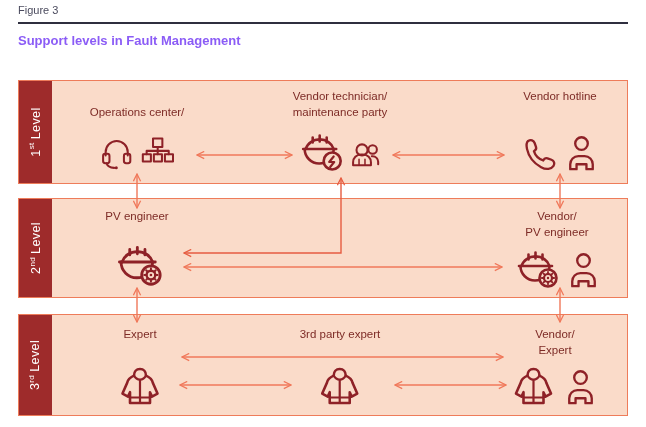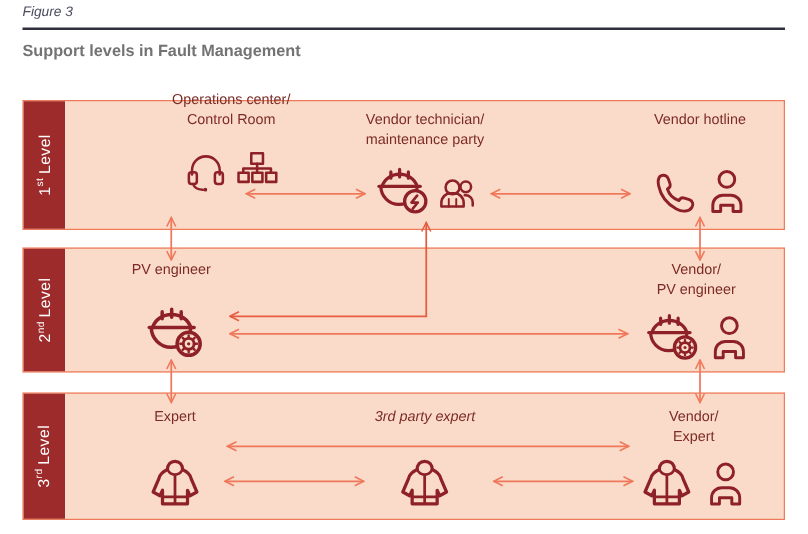--- a/index.html
+++ b/index.html
@@ -1,20 +1,20 @@
 <!DOCTYPE html>
 <html><head>
 <meta charset="utf-8">
 <style>
   html,body{margin:0;padding:0;background:#ffffff;}
   .canvas{position:relative;width:646px;height:427px;background:#ffffff;
           font-family:"Liberation Sans",sans-serif;overflow:hidden;}
-  .fig-label{position:absolute;left:18px;top:4px;font-size:11px;font-style:italic;color:#4b4b5e;}
+  .fig-label{position:absolute;left:18px;top:4px;font-size:11px;color:#4b4b5e;}
   .rule{position:absolute;left:18px;top:22px;width:610px;height:2px;background:#2f2f3f;}
-  .fig-title{position:absolute;left:18px;top:33px;font-size:13px;font-weight:bold;color:#737373;}
+  .fig-title{position:absolute;left:18px;top:33px;font-size:13px;font-weight:bold;color:#8b5cf6;}
 
   .band{position:absolute;left:18px;width:610px;background:#fadbc9;
         border:1.5px solid #ee7c5a;box-sizing:border-box;z-index:0;}
   .band1{top:80px;height:104px;}
   .band2{top:198px;height:100px;}
   .band3{top:314px;height:102px;}
   .band-tag{position:absolute;left:0;top:0;bottom:0;width:33px;background:#9e2b2b;
             display:flex;align-items:center;justify-content:center;}
   .vtext{transform:rotate(-90deg);white-space:nowrap;color:#ffffff;font-size:12.5px;letter-spacing:.4px;}
   .vtext sup{font-size:8px;line-height:0;}
@@ -126,24 +126,23 @@
     <line class="ar" x1="560" y1="174" x2="560" y2="208" marker-start="url(#m-main)" marker-end="url(#m-main)"></line>
     <path class="ar-dark" d="M341,178 L341,253 L184,253" marker-start="url(#m-dark)" marker-end="url(#m-dark)"></path>
     <line class="ar" x1="184" y1="267" x2="502" y2="267" marker-start="url(#m-main)" marker-end="url(#m-main)"></line>
     <line class="ar" x1="137" y1="288" x2="137" y2="322" marker-start="url(#m-main)" marker-end="url(#m-main)"></line>
     <line class="ar" x1="560" y1="288" x2="560" y2="322" marker-start="url(#m-main)" marker-end="url(#m-main)"></line>
     <line class="ar" x1="182" y1="357" x2="503" y2="357" marker-start="url(#m-main)" marker-end="url(#m-main)"></line>
     <line class="ar" x1="180" y1="385" x2="291" y2="385" marker-start="url(#m-main)" marker-end="url(#m-main)"></line>
     <line class="ar" x1="395" y1="385" x2="506" y2="385" marker-start="url(#m-main)" marker-end="url(#m-main)"></line>
   </svg>
 
-  <div class="node" style="left:137px;top:72px;margin-left:48px;">
+  <div class="node" style="left:137px;top:104px;">
     <div class="node-label">
       <div>Operations center/</div>
-        <div>Control Room</div>
     </div>
     <div class="icons" style="margin-top:16px;">
       <svg class="ic" width="34" height="34" viewBox="0 0 40 40">
           <use href="#sym-headset"></use>
         </svg>
       <svg class="ic" width="34" height="34" viewBox="0 0 40 40">
           <use href="#sym-sitemap"></use>
         </svg>
     </div>
   </div>
@@ -210,21 +209,21 @@
       <div>Expert</div>
         <div></div>
     </div>
     <div class="icons" style="margin-top:24px;">
       <svg class="ic" width="44" height="40" viewBox="0 0 44 40">
           <use href="#sym-hoodie"></use>
         </svg>
     </div>
   </div>
 
-  <div class="node" style="left:340px;top:326px;font-style:italic;">
+  <div class="node" style="left:340px;top:326px;">
     <div class="node-label">
       <div>3rd party expert</div>
         <div></div>
     </div>
     <div class="icons" style="margin-top:24px;">
       <svg class="ic" width="44" height="40" viewBox="0 0 44 40">
           <use href="#sym-hoodie"></use>
         </svg>
     </div>
   </div>

